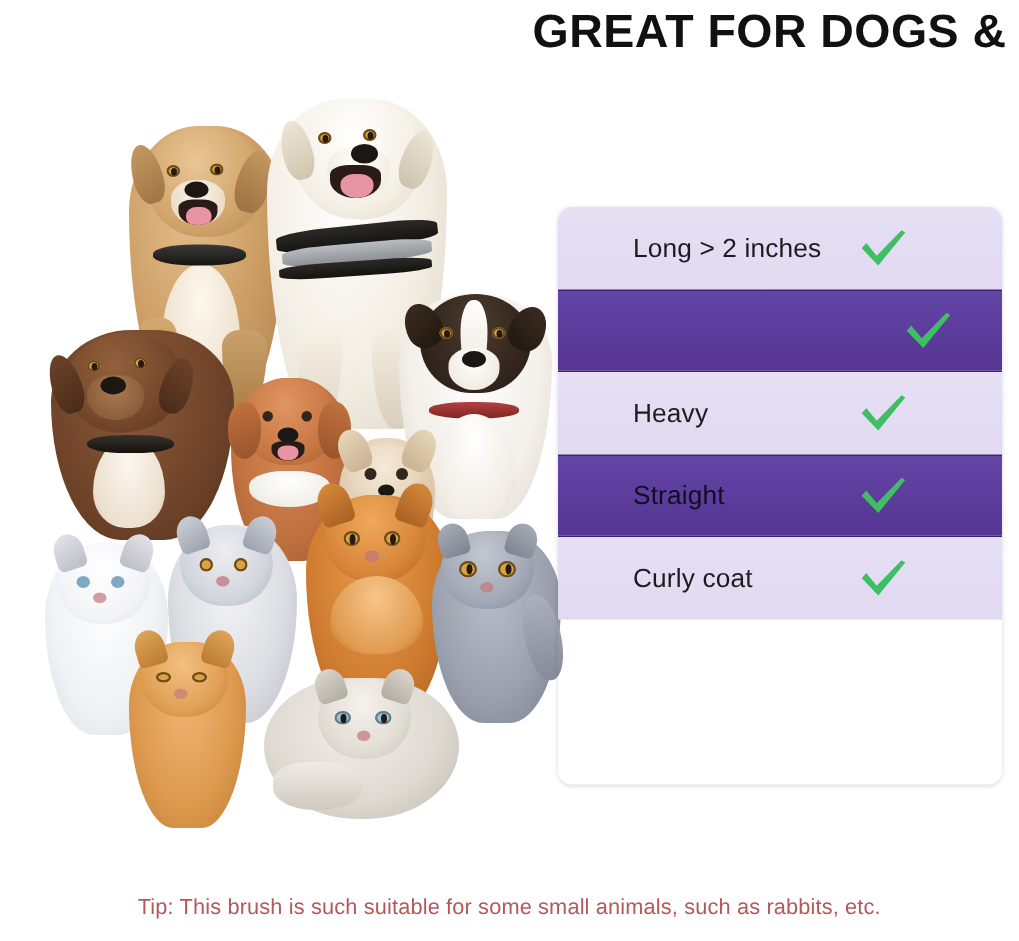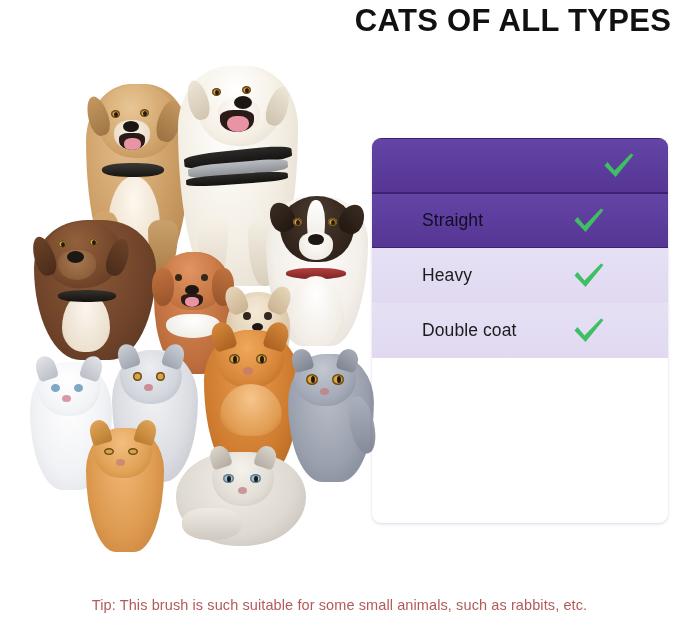--- a/index.html
+++ b/index.html
@@ -166,21 +166,21 @@
     text-align: center;
     font-size: 14.5px;
     color: #b4595a;
     letter-spacing: 0.1px;
   }
 </style>
 </head>
 <body>
 
 <div class="title-block">
-  <div class="title-line">CATS OF ALL TYPES</div>
+  <div class="title-line">GREAT FOR DOGS &amp;</div>
 </div>
 
 <div class="photo">
 
   <div class="pet" style="left:78px; top:22px; width:104px; height:190px;">
     <div class="body" style="background:radial-gradient(ellipse at 38% 28%, #e3bd8b 0%, #cfa169 48%, #b0824b 100%);
                 border-radius:44% 44% 34% 34% / 30% 30% 70% 70%;"></div>
     <div class="chest" style="left:22px; top:92px; width:52px; height:84px;
                 background:radial-gradient(ellipse at 50% 30%, #fdf8ef 0%, #efe2cf 70%, #dcc6a8 100%);"></div>
     <div class="head" style="left:11px; top:0px; width:80px; height:74px;
@@ -414,53 +414,61 @@
     <div class="pupil" style="left:78px; top:24px; width:3.5px; height:6px;"></div>
     <div class="snout" style="left:62px; top:35px; width:9px; height:7px; background:#c9979b;"></div>
     <div class="leg" style="left:6px; top:56px; width:60px; height:32px;
                 background:linear-gradient(180deg,#efebe4,#cfc9c0); border-radius:40% 40% 46% 46%;"></div>
   </div>
 
 </div>
 
 <div class="feature-table">
 
+  <div class="frow light">
+    <span class="flabel">Long &gt; 2 inches</span>
+    <span class="check">
+      <svg viewBox="0 0 34 30" xmlns="http://www.w3.org/2000/svg">
+        <path d="M2.5 14.5 L5.5 11 L12.5 19.5 L29 2.5 L31.5 4 L13.5 26 Z" fill="#3FBF63"></path>
+      </svg>
+    </span>
+  </div>
 
   <div class="frow dark tight">
+    <span class="check">
+      <svg viewBox="0 0 34 30" xmlns="http://www.w3.org/2000/svg">
+        <path d="M2.5 14.5 L5.5 11 L12.5 19.5 L29 2.5 L31.5 4 L13.5 26 Z" fill="#3FBF63"></path>
+      </svg>
+    </span>
+  </div>
+
+  <div class="frow light">
+    <span class="flabel">Heavy</span>
     <span class="check">
       <svg viewBox="0 0 34 30" xmlns="http://www.w3.org/2000/svg">
         <path d="M2.5 14.5 L5.5 11 L12.5 19.5 L29 2.5 L31.5 4 L13.5 26 Z" fill="#3FBF63"></path>
       </svg>
     </span>
   </div>
 
   <div class="frow dark">
     <span class="flabel">Straight</span>
     <span class="check">
       <svg viewBox="0 0 34 30" xmlns="http://www.w3.org/2000/svg">
         <path d="M2.5 14.5 L5.5 11 L12.5 19.5 L29 2.5 L31.5 4 L13.5 26 Z" fill="#3FBF63"></path>
       </svg>
     </span>
   </div>
 
+
+
   <div class="frow light">
-    <span class="flabel">Heavy</span>
+    <span class="flabel">Curly coat</span>
     <span class="check">
       <svg viewBox="0 0 34 30" xmlns="http://www.w3.org/2000/svg">
         <path d="M2.5 14.5 L5.5 11 L12.5 19.5 L29 2.5 L31.5 4 L13.5 26 Z" fill="#3FBF63"></path>
       </svg>
     </span>
   </div>
 
-
-
-  <div class="frow light">
-    <span class="flabel">Double coat</span>
-    <span class="check">
-      <svg viewBox="0 0 34 30" xmlns="http://www.w3.org/2000/svg">
-        <path d="M2.5 14.5 L5.5 11 L12.5 19.5 L29 2.5 L31.5 4 L13.5 26 Z" fill="#3FBF63"></path>
-      </svg>
-    </span>
-  </div>
-
 </div>
 
 <div class="tip">Tip: This brush is such suitable for some small animals, such as rabbits, etc.</div>
 
 </body></html>

